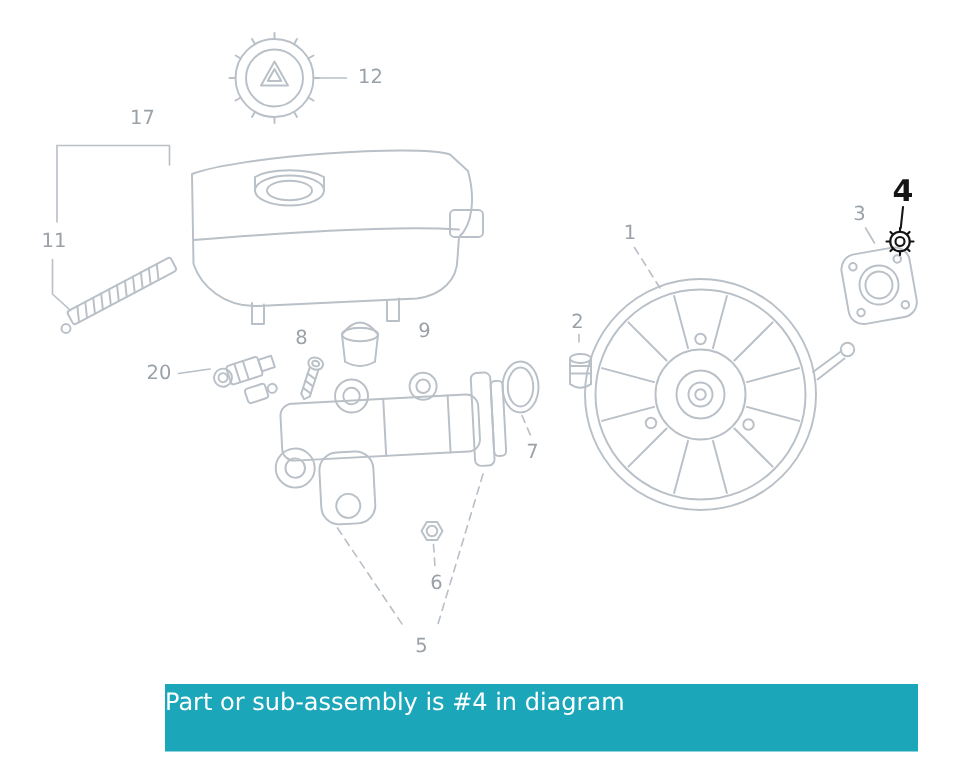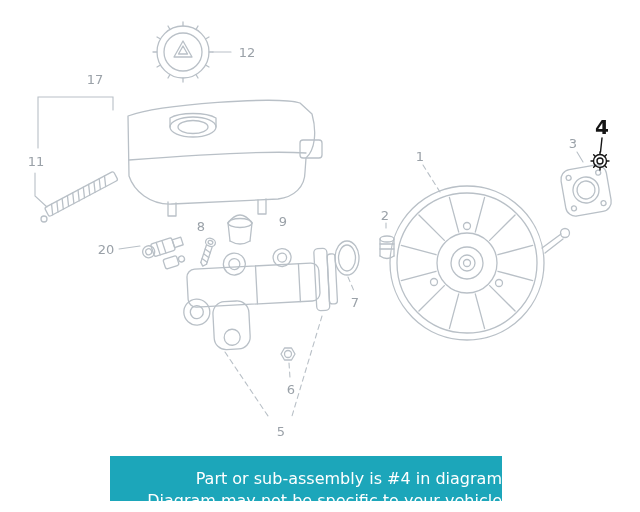--- a/index.html
+++ b/index.html
@@ -20,23 +20,23 @@
   .ln{fill:none;stroke:var(--line);stroke-width:1.3;stroke-linecap:round;stroke-linejoin:round;}
   .ldr{fill:none;stroke:var(--line);stroke-width:1.1;stroke-linecap:round;}
   .dash{stroke-dasharray:5 4;}
   .dark{fill:none;stroke:var(--highlight);stroke-width:1.4;stroke-linecap:round;}
   .callout{
     position:absolute;transform:translate(-50%,-50%);
     color:var(--label);font-size:13px;user-select:none;
   }
   .callout.hl{color:var(--highlight);font-weight:700;font-size:20px;}
   .caption{
-    position:absolute;left:110px;top:456px;width:392px;height:45px;
+    position:absolute;left:110px;top:456px;width:502px;height:45px;
     background:var(--caption-bg);color:var(--caption-text);
-    text-align:right;font-size:16px;line-height:22px;padding-top:12px;
+    text-align:left;font-size:16px;line-height:22px;padding-top:1px;
   }
 </style>
 </head>
 <body>
 
 <div class="stage">
 
   <svg width="640" height="512" viewBox="0 0 640 512">
 
     <g class="ldr">
@@ -237,16 +237,15 @@
     <span class="callout" style="left:201px;top:226px">8</span>
     <span class="callout" style="left:283px;top:221px">9</span>
     <span class="callout" style="left:95px;top:79px">17</span>
     <span class="callout" style="left:36px;top:161px">11</span>
     <span class="callout" style="left:247px;top:52px">12</span>
     <span class="callout" style="left:106px;top:249px">20</span>
   </div>
 
   <div class="caption">
     <div>Part or sub-assembly is #4 in diagram</div>
-    <div>Diagram may not be specific to your vehicle</div>
   </div>
 
 </div>
 
 </body></html>

